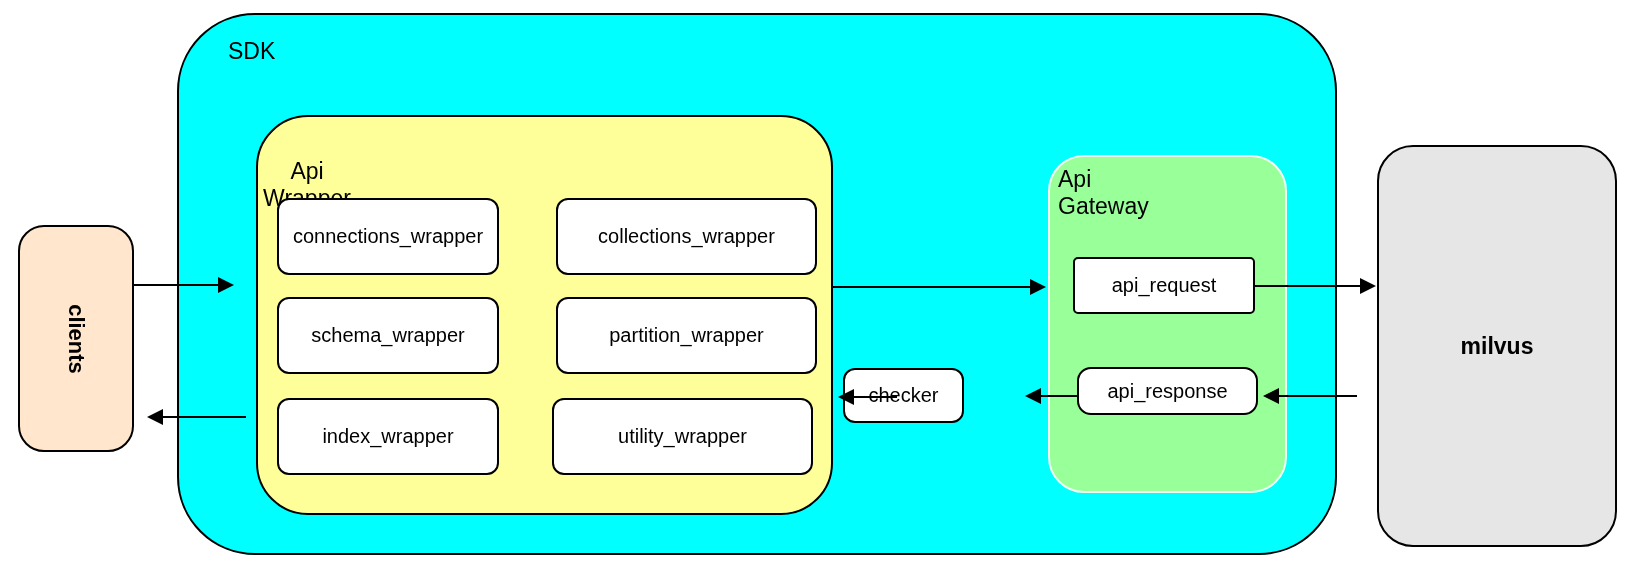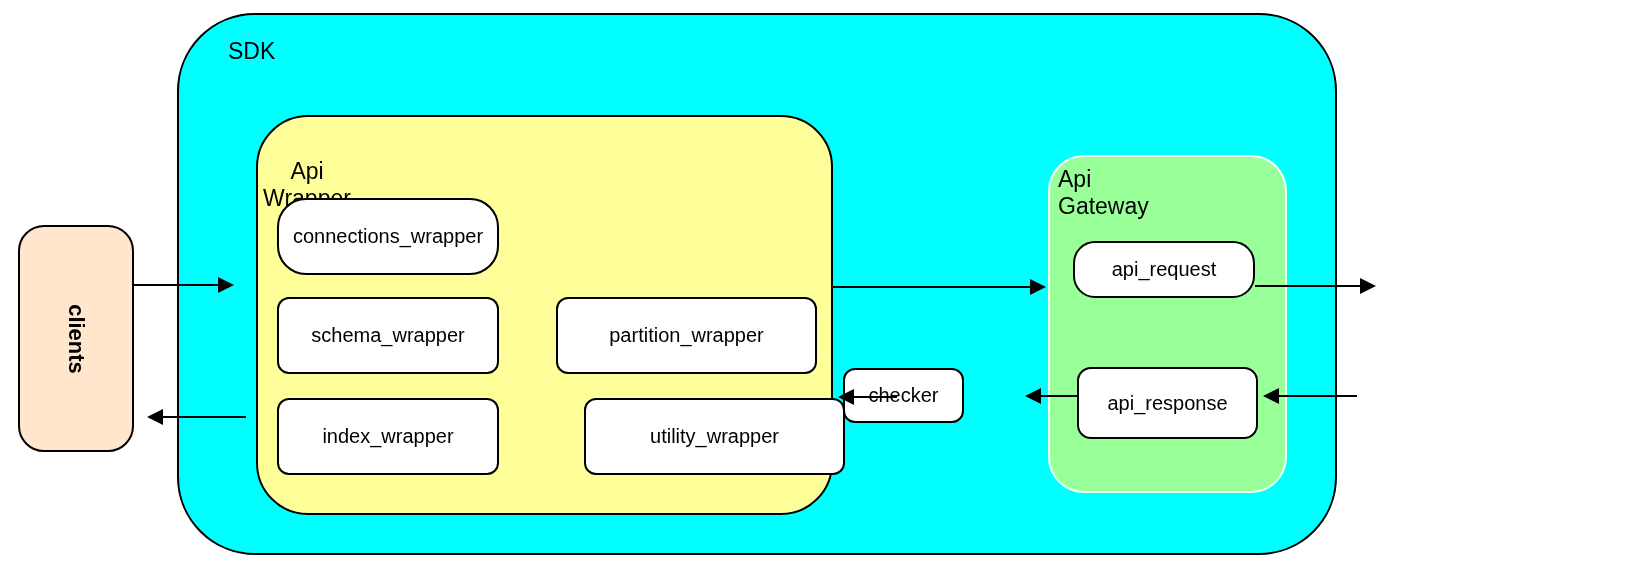--- a/index.html
+++ b/index.html
@@ -49,28 +49,28 @@
   #wrapper-label { left: 258px; top: 118px; width: 98px; text-align: center; margin-top: 40px; }
   #gateway-label { left: 1058px; top: 166px; width: 106px; text-align: left; }
 
   
   .node {
     position: absolute; box-sizing: border-box;
     background: #FFFFFF; border: 2px solid #000000; border-radius: 12px;
     display: flex; align-items: center; justify-content: center;
     font-size: 20px; white-space: nowrap;
   }
-  #wb0 { left: 277px; top: 198px; width: 222px; height: 77px; border-radius: 29px; }
+  #wb0 { left: 277px; top: 198px; width: 222px; height: 77px; }
   #wb1 { left: 556px; top: 198px; width: 261px; height: 77px; }
   #wb2 { left: 277px; top: 297px; width: 222px; height: 77px; }
   #wb3 { left: 556px; top: 297px; width: 261px; height: 77px; }
   #wb4 { left: 277px; top: 398px; width: 222px; height: 77px; }
-  #wb5 { left: 584px; top: 398px; width: 261px; height: 77px; }
-  #req     { left: 1073px; top: 241px; width: 182px; height: 57px; border-radius: 22px; text-align: center; }
-  #resp    { left: 1077px; top: 367px; width: 181px; height: 72px; border-radius: 14px; }
+  #wb5 { left: 552px; top: 398px; width: 261px; height: 77px; }
+  #req     { left: 1073px; top: 257px; width: 182px; height: 57px; border-radius: 5px; text-align: center; }
+  #resp    { left: 1077px; top: 367px; width: 181px; height: 48px; border-radius: 14px; }
   #checker { left: 843px;  top: 368px; width: 121px; height: 55px; border-radius: 12px; }
 
   
   .arrow { position: absolute; height: 16px; }
   .arrow .shaft { position: absolute; top: 7px; height: 2px; background: #000000; }
   .arrow .head {
     position: absolute; top: 0; width: 0; height: 0;
     border-top: 8px solid transparent; border-bottom: 8px solid transparent;
   }
   .arrow.r .shaft { left: 0; right: 13px; }
@@ -95,32 +95,36 @@
     <span class="vlabel">clients</span>
   </div>
 
   <div class="box" id="sdk"></div>
   <div class="ctr-label" id="sdk-label">SDK</div>
 
   <div class="box" id="wrapper"></div>
   <div class="ctr-label" id="wrapper-label">Api Wrapper</div>
 
   <div class="node" id="wb0">connections_wrapper</div>
+  <div class="node" id="wb1">collections_wrapper</div>
   <div class="node" id="wb2">schema_wrapper</div>
   <div class="node" id="wb4">index_wrapper</div>
   <div class="node" id="wb3">partition_wrapper</div>
   <div class="node" id="wb5">utility_wrapper</div>
 
   <div class="box" id="gateway"></div>
   <div class="ctr-label" id="gateway-label">Api Gateway</div>
 
   <div class="node" id="req">api_request</div>
   <div class="node" id="resp">api_response</div>
   <div class="node" id="checker">checker</div>
 
+  <div class="box" id="milvus">
+    <span>milvus</span>
+  </div>
 
   <div class="arrow r" id="a-clients-sdk">
     <div class="shaft"></div>
     <div class="head"></div>
   </div>
   <div class="arrow l" id="a-sdk-clients">
     <div class="shaft"></div>
     <div class="head"></div>
   </div>
   <div class="arrow r" id="a-wrapper-gateway">

